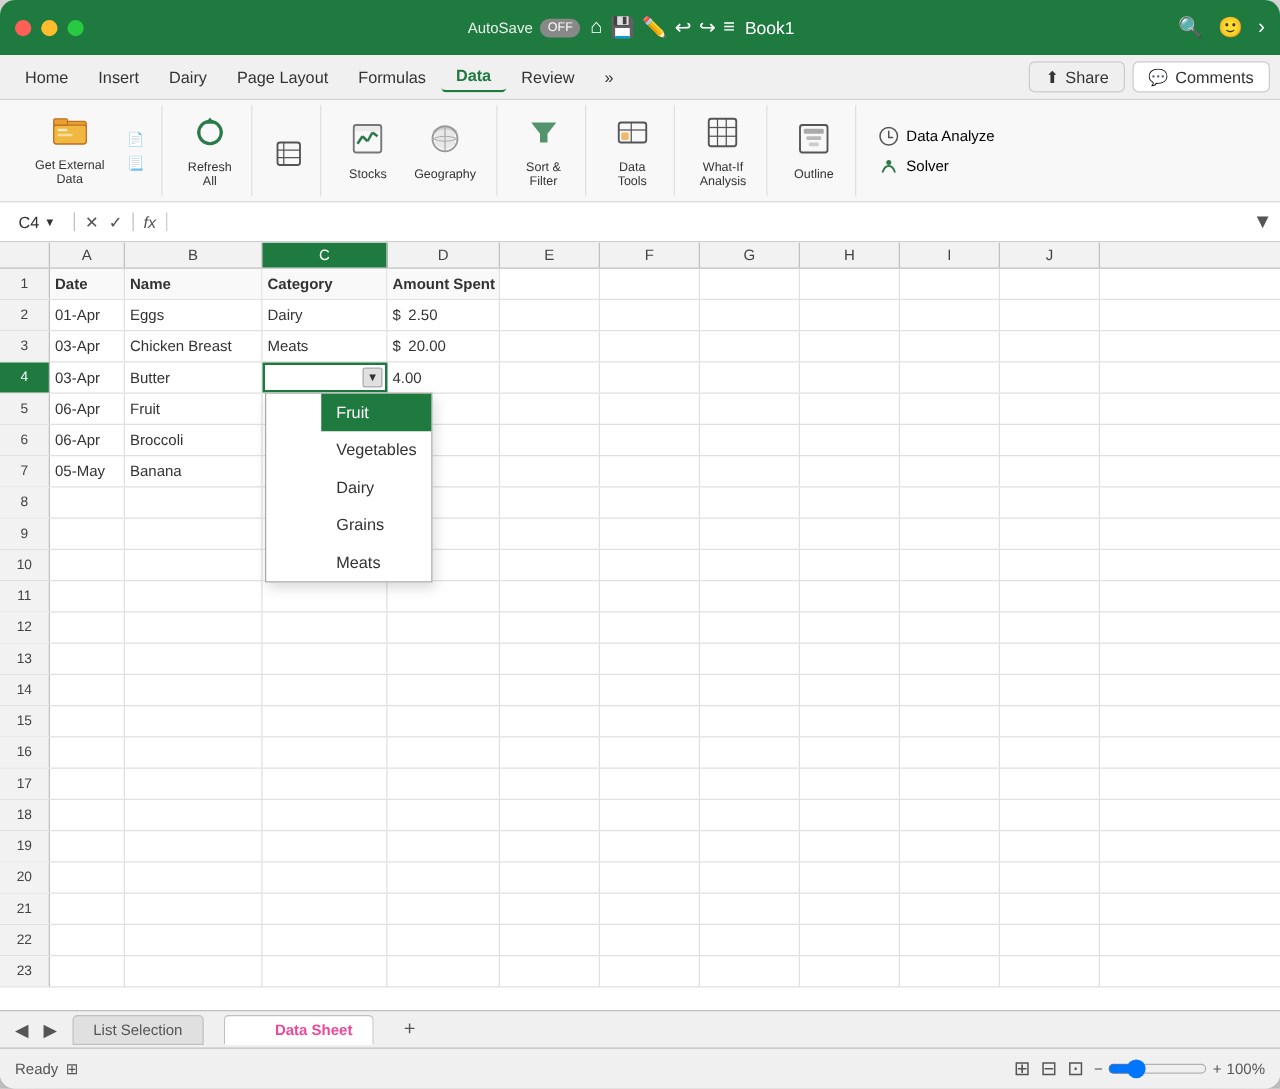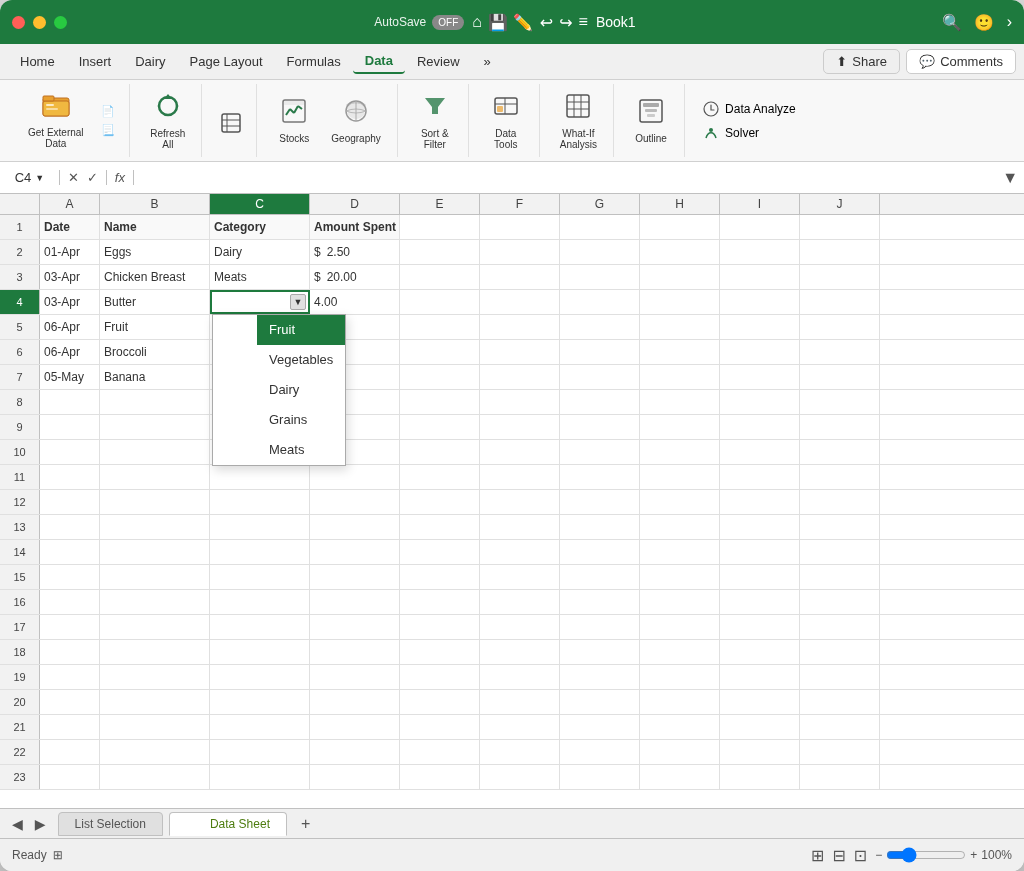--- a/index.html
+++ b/index.html
@@ -80,22 +80,22 @@
     
     .dropdown-arrow { position: absolute; right: 2px; top: 50%; transform: translateY(-50%); width: 16px; height: 16px; background: #e0e0e0; border: 1px solid #aaa; border-radius: 2px; display: flex; align-items: center; justify-content: center; cursor: pointer; font-size: 9px; }
     .dropdown-menu { position: absolute; background: white; border: 1px solid #aaa; box-shadow: 2px 4px 10px rgba(0,0,0,0.15); z-index: 100; min-width: 90px; left: 40px; top: 0; }
     .dropdown-item { padding: 5px 12px; font-size: 13px; color: #333; cursor: pointer; margin-left: 44px; }
     .dropdown-item.selected-item { background: #1e7a3e; color: white; }
 
     
     .sheet-tabs-bar { background: #f0f0f0; border-top: 1px solid #c0c0c0; height: 30px; display: flex; align-items: center; padding: 0 8px; flex-shrink: 0; }
     .sheet-nav { display: flex; gap: 4px; color: #555; font-size: 14px; margin-right: 8px; }
     .sheet-nav-btn { cursor: pointer; padding: 2px 4px; }
-    .sheet-tab { padding: 4px 16px; font-size: 12px; cursor: pointer; border-radius: 4px 4px 0 0; border: 1px solid #c0c0c0; background: #e0e0e0; color: #555; margin-right: 6px; }
-    .sheet-tab.active { background: white; color: #4d7c0f; font-weight: 400; border-bottom: 1px solid white; padding-left: 40px; }
+    .sheet-tab { padding: 4px 16px; font-size: 12px; cursor: pointer; border-radius: 4px 4px 0 0; border: 1px solid #c0c0c0; background: #e0e0e0; color: #555; margin-right: 16px; }
+    .sheet-tab.active { background: white; color: #ec4899; font-weight: 700; border-bottom: 1px solid white; padding-left: 40px; }
     .sheet-tab-add { padding: 2px 8px; cursor: pointer; color: #555; font-size: 16px; }
 
     
     .status-bar { background: #f0f0f0; border-top: 1px solid #c0c0c0; height: 26px; display: flex; align-items: center; padding: 16px 12px; flex-shrink: 0; font-size: 12px; color: #555; }
     .status-ready { display: flex; align-items: center; gap: 6px; }
     .status-spacer { flex: 1; }
     .status-icons { display: flex; gap: 8px; align-items: center; }
     .zoom-control { display: flex; align-items: center; gap: 4px; font-size: 12px; }
     .zoom-slider { width: 80px; cursor: pointer; }
 

